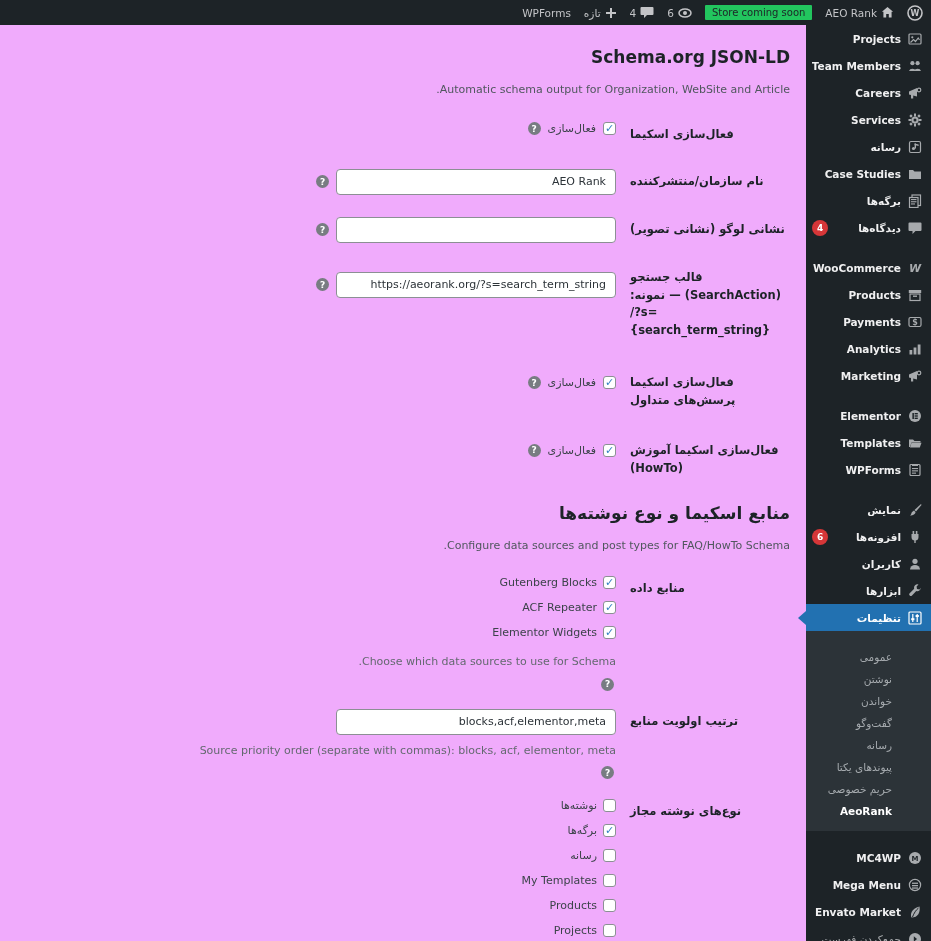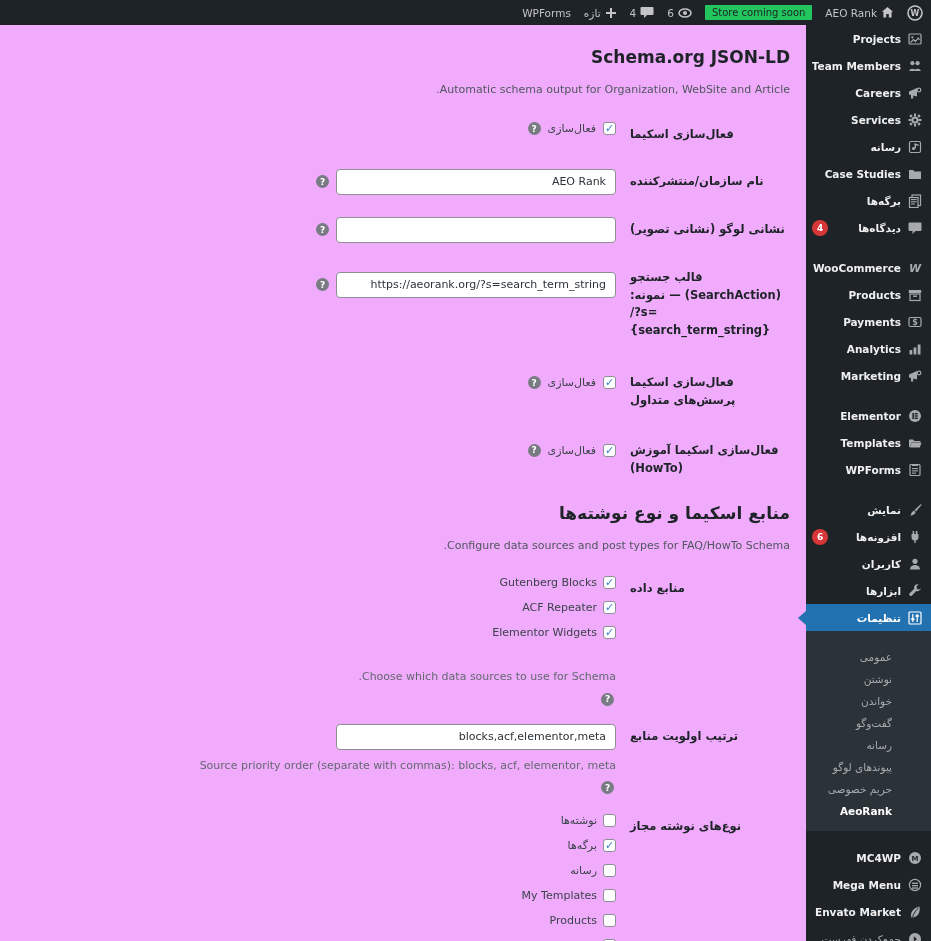--- a/index.html
+++ b/index.html
@@ -91,21 +91,21 @@
   }
   .cb.checked::after { content:"✓"; color:#3582c4; font-size:11px; font-weight:bold; line-height:1; }
   .cb-label { font-size:11px; color:#3c434a; }
   .help {
     width:13px; height:13px; border-radius:50%; background:#787c82; color:#fff;
     display:inline-flex; align-items:center; justify-content:center;
     font-size:9px; font-weight:bold; cursor:pointer; flex:0 0 13px;
   }
   .help::after { content:"?"; }
   .option-line { display:flex; align-items:flex-start; gap:6px; margin-bottom:12px; }
-  .desc { font-size:11px; color:#646970; text-align:right; margin-top:18px; line-height:1.5; }
+  .desc { font-size:11px; color:#646970; text-align:right; margin-top:3px; line-height:1.5; }
   .help-solo { margin-top:7px; margin-right:2px; }
   .mt8 { margin-top:8px; }
 </style>
 </head>
 <body>
 
 <div class="admin-bar">
   <div class="ab-item">
     <svg width="16" height="16" viewBox="0 0 16 16">
       <circle cx="8" cy="8" r="7" fill="none" stroke="#c3c4c7" stroke-width="1.6"></circle>
@@ -372,21 +372,21 @@
       </span>
     <span class="lbl">تنظیمات</span>
   </div>
 
   <div class="submenu">
     <div class="smi">عمومی</div>
     <div class="smi">نوشتن</div>
     <div class="smi">خواندن</div>
     <div class="smi">گفت‌وگو</div>
     <div class="smi">رسانه</div>
-    <div class="smi">پیوندهای لوگو</div>
+    <div class="smi">پیوندهای یکتا</div>
     <div class="smi">حریم خصوصی</div>
     <div class="smi current">AeoRank</div>
   </div>
 
   <div class="menu-gap"></div>
 
   <div class="mi">
     <span class="ic">
         <svg viewBox="0 0 14 14">
           <circle cx="7" cy="7" r="6" class="fill"></circle>

